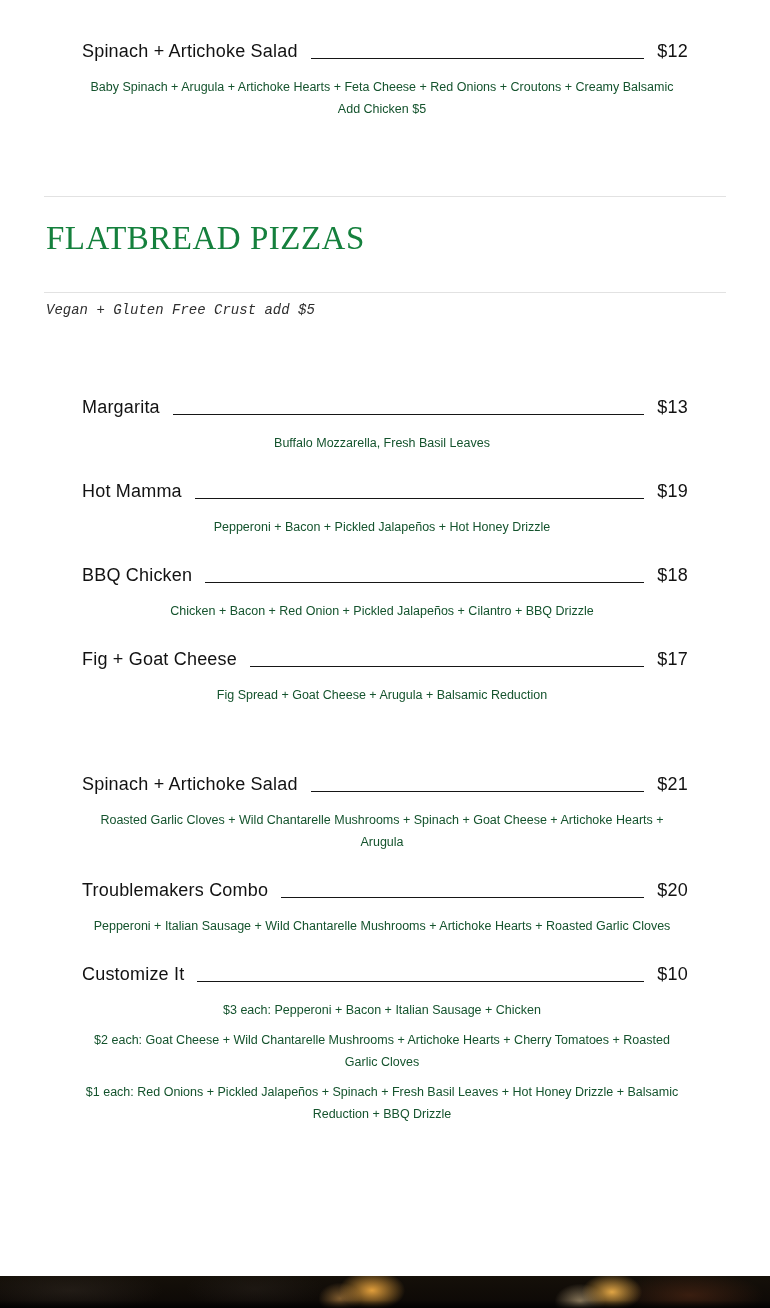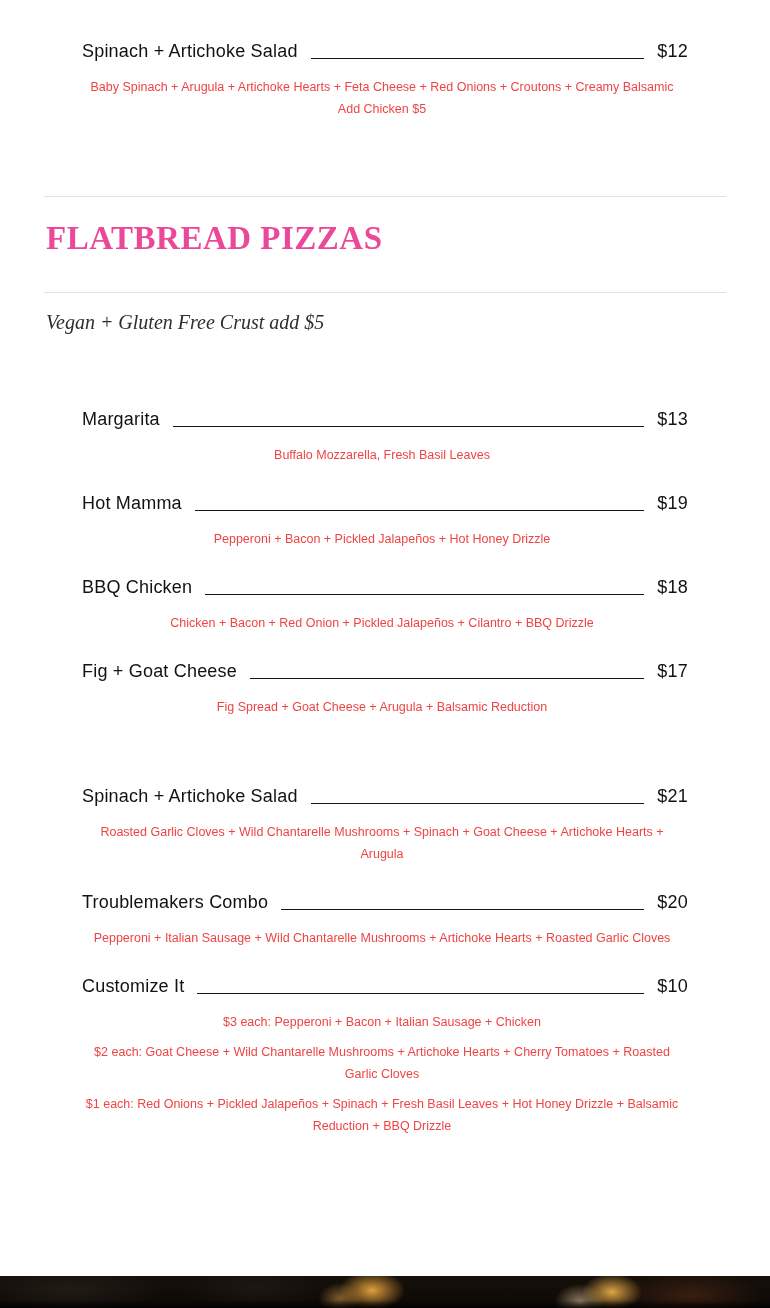--- a/index.html
+++ b/index.html
@@ -22,31 +22,31 @@
     border: none;
     border-top: 1px solid #e2e2e2;
     margin: 0;
   }
   .divider-top { margin-top: 76px; }
   .divider-under-title { margin-top: 34px; }
 
   .section-title {
     margin: 21px 0 0 2px;
     font-family: "Liberation Serif", serif;
-    font-weight: 700;
+    font-weight: 400;
     font-size: 33px;
     line-height: 40px;
     letter-spacing: 0.5px;
-    color: #ec4899;
+    color: #15803d;
   }
   .section-note {
-    margin: 17px 0 0 2px;
-    font-family: Liberation Serif, serif;
+    margin: 5px 0 0 2px;
+    font-family: Liberation Mono, monospace;
     font-style: italic;
-    font-size: 20px;
+    font-size: 14px;
     line-height: 24px;
     color: #2e2e2e;
   }
 
   .item-group { margin-left: 38px; }
   .group-carryover { margin-top: 40px; }
   .group-main { margin-top: 74px; }
   .group-specialty { margin-top: 67px; }
 
   .menu-item { margin-bottom: 26px; width: 606px; text-align: center; }
@@ -66,21 +66,21 @@
     margin: 0 13px 4px 13px;
     min-width: 30px;
   }
   .item-price { white-space: nowrap; }
 
   .item-desc {
     margin-top: 13px;
     width: 600px;
     font-size: 12.5px;
     line-height: 22px;
-    color: #ef4444;
+    color: #14532d;
   }
   .desc-para + .desc-para { margin-top: 8px; }
 
   .footer-photo {
     flex: 0 0 32px;
     width: 770px;
     background-color: #0b0806;
     background-image:
       linear-gradient(to bottom, rgba(0,0,0,0) 76%, rgba(0,0,0,0.8) 100%),
       radial-gradient(ellipse 46px 28px at 372px 45%, rgba(236,166,62,0.95), rgba(236,166,62,0) 72%),

